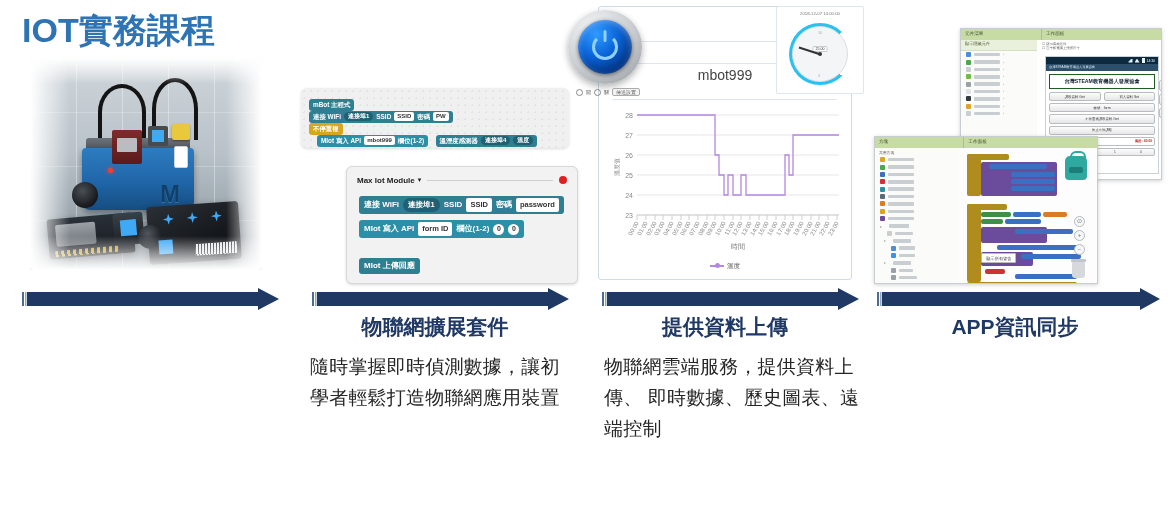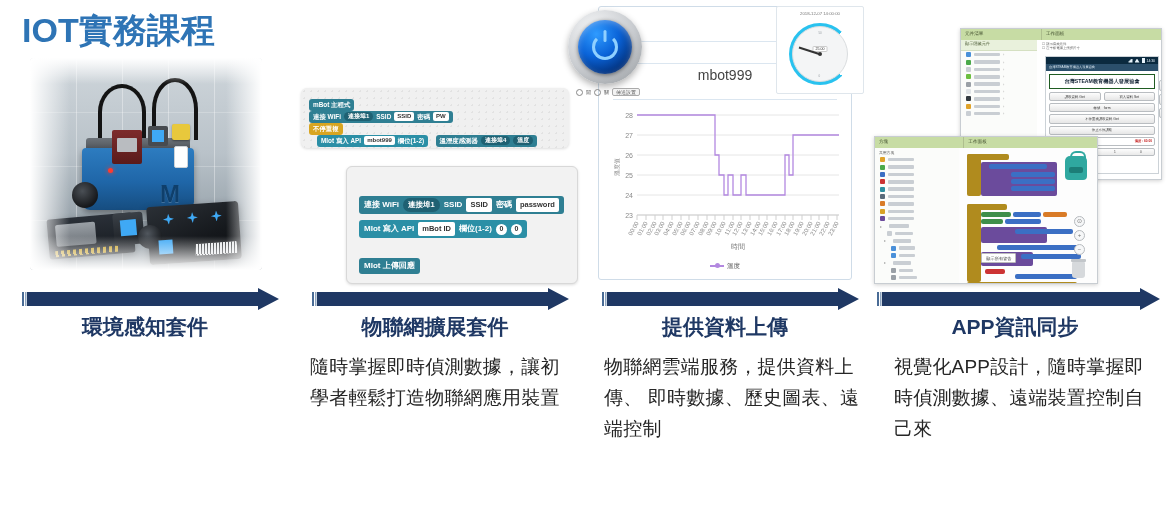--- a/index.html
+++ b/index.html
@@ -439,21 +439,20 @@
     </div>
   </div>
 
   <div class="arrow-wrap">
     <svg class="arrow-svg" width="290" height="24" viewBox="0 0 290 24">
       <polygon points="27,4 258,4 258,0 279,11 258,22 258,18 27,18" fill="#1F3864"></polygon>
       <rect x="22" y="4" width="2" height="14" fill="#4a6c96"></rect>
       <rect x="25" y="4" width="1.5" height="14" fill="#8fa5c0"></rect>
     </svg>
   </div>
-  <div class="cap-title">環境感知套件</div>
 </div>
 
 <div class="col" id="col-2">
   <div class="visual">
 
     <div class="blk-panel" id="mbot-editor">
       <div class="row r1">
         <span class="bk teal hat">mBot 主程式</span>
       </div>
       <div class="row r2">
@@ -478,34 +477,40 @@
         <span class="bk teal" style="margin-left:3px;">
           <span>溫溼度感測器</span>
           <span class="pill">連接埠4</span>
           <span class="pill">溫度</span>
         </span>
         
       </div>
     </div>
 
     <div class="blk-panel" id="max-editor">
+      <div class="hdr">
+        <span>Max Iot Module</span>
+        <span style="font-size:7px;padding-left:3px;">▾</span>
+        <span class="line"></span>
+        <span class="dot"></span>
+      </div>
       <div class="mrow m1">
         <span class="bk teal">
           <span>連接 WiFi</span>
           <span class="pill">連接埠1</span>
           <span>SSID</span>
           <span class="inp">SSID</span>
           <span>密碼</span>
           <span class="inp">password</span>
         </span>
       </div>
       <div class="mrow m2">
         <span class="bk teal2">
           <span>MIot 寫入 API</span>
-          <span class="inp">mBot ID</span>
+          <span class="inp">form ID</span>
           <span>欄位(1-2)</span>
           <span class="num">0</span>
           <span class="num">0</span>
         </span>
       </div>
       <div class="mrow m3">
         <span class="bk teal">MIot 上傳回應</span>
       </div>
     </div>
   </div>
@@ -877,14 +882,13 @@
   </div>
 
   <div class="arrow-wrap">
     <svg class="arrow-svg" width="290" height="24" viewBox="0 0 290 24">
       <polygon points="12,4 270,4 270,0 290,11 270,22 270,18 12,18" fill="#1F3864"></polygon>
       <rect x="7" y="4" width="2" height="14" fill="#4a6c96"></rect>
       <rect x="10" y="4" width="1.5" height="14" fill="#8fa5c0"></rect>
     </svg>
   </div>
   <div class="cap-title">APP資訊同步</div>
-  <div class="cap-body">視覺化APP設計，隨時掌握即時偵測數據、遠端裝置控制自己來</div>
 </div>
 
 </body></html>

